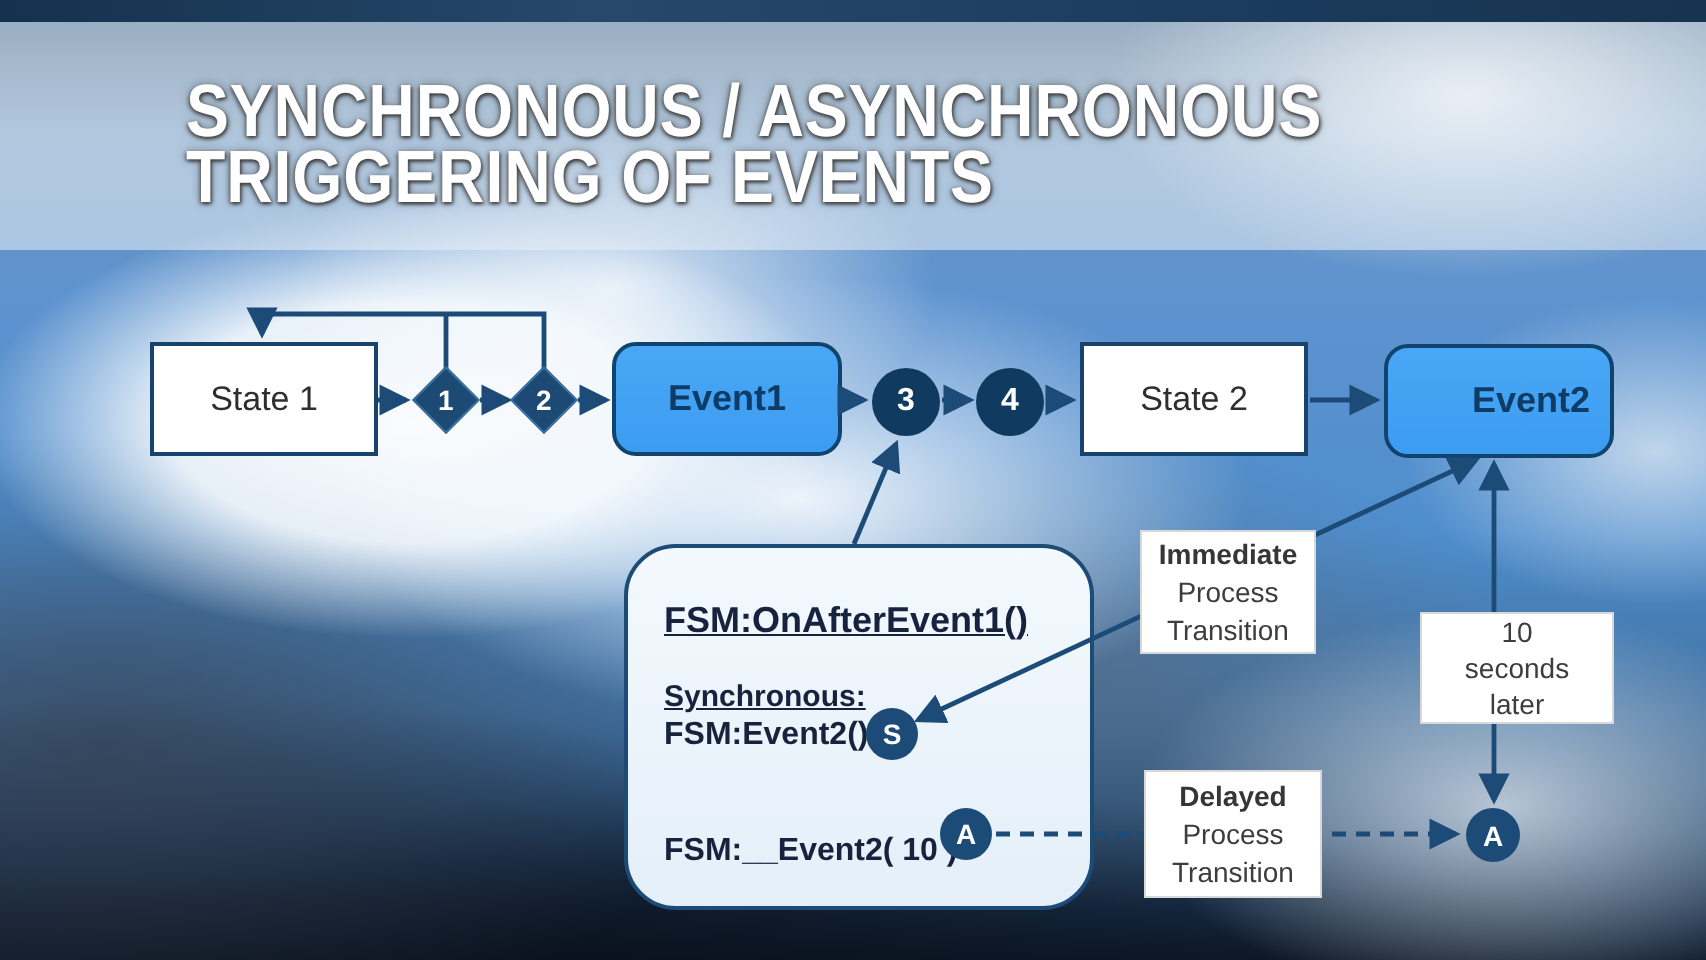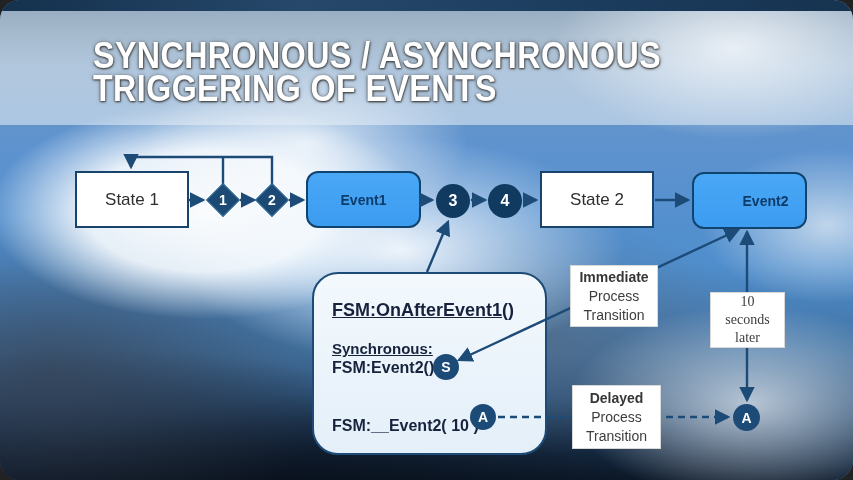--- a/index.html
+++ b/index.html
@@ -1,19 +1,18 @@
 <!DOCTYPE html>
 <html><head>
 <meta charset="utf-8">
 <style>
   html,body{margin:0;padding:0;background:#222;}
   #slide{
     position:relative;width:853px;height:480px;overflow:hidden;
     font-family:"Liberation Sans",sans-serif;
-    border-radius:20px;
     -webkit-font-smoothing:antialiased;
   }
   
   .bg{
     position:absolute;inset:0;
     background-color:#4f86c2;
     background-image:
       radial-gradient(ellipse 300px 150px at 24% 44%, rgba(255,255,255,.97) 0%, rgba(252,254,255,.88) 40%, rgba(252,254,255,0) 72%),
       radial-gradient(ellipse 320px 160px at 47% 52%, rgba(250,252,255,.92) 0%, rgba(246,250,255,0) 70%),
       radial-gradient(ellipse 230px 120px at 36% 30%, rgba(242,247,252,.85) 0%, rgba(242,247,252,0) 70%),
@@ -49,21 +48,21 @@
     position:absolute;z-index:1;box-sizing:border-box;
     width:114px;height:57px;background:#fff;border:2.5px solid #17436d;
     display:flex;align-items:center;justify-content:center;
     font-size:17px;color:#2e2e2e;
   }
   .event-box{
     position:absolute;z-index:1;box-sizing:border-box;
     width:115px;height:57px;border-radius:12px;
     background:linear-gradient(180deg,#4aa7f6,#3c9cf0);border:2.5px solid #11436f;
     display:flex;align-items:center;justify-content:center;
-    font-size:14px;font-weight:bold;color:#0e3c68;
+    font-size:18px;font-weight:bold;color:#0e3c68;
   }
   .diamond{
     position:absolute;z-index:4;width:24px;height:24px;
     background:#1c4a74;border:1.5px solid #38719f;transform:rotate(45deg);
     display:flex;align-items:center;justify-content:center;box-sizing:border-box;
   }
   .diamond>span{transform:rotate(-45deg);color:#fff;font-weight:bold;font-size:14px;}
   .node-circle{
     position:absolute;z-index:4;width:34px;height:34px;border-radius:50%;
     background:#113a61;display:flex;align-items:center;justify-content:center;
@@ -89,21 +88,21 @@
   #fsm-async-label{top:124px;}
   #fsm-async-code{top:143px;}
   .note-box{
     position:absolute;z-index:3;box-sizing:border-box;
     background:#fff;border:1px solid #d8d8d8;
     display:flex;flex-direction:column;align-items:center;justify-content:center;
     color:#3d3d3d;font-size:14px;line-height:19px;text-align:center;
   }
   .note-box .b{font-weight:bold;color:#363636;}
   #note-immediate{left:570px;top:265px;width:88px;height:62px;}
-  #note-delay{left:710px;top:292px;width:75px;height:56px;line-height:18px;font-family:Liberation Serif, serif;}
+  #note-delay{left:710px;top:306px;width:97px;height:56px;line-height:18px;}
   #note-delayed{left:572px;top:385px;width:89px;height:64px;}
 </style>
 </head>
 <body>
 
 <div id="slide">
   <div class="bg"></div>
   <div class="top-strip"></div>
   <div class="banner"></div>
   <div class="title-line" id="title-1">SYNCHRONOUS / ASYNCHRONOUS</div>

